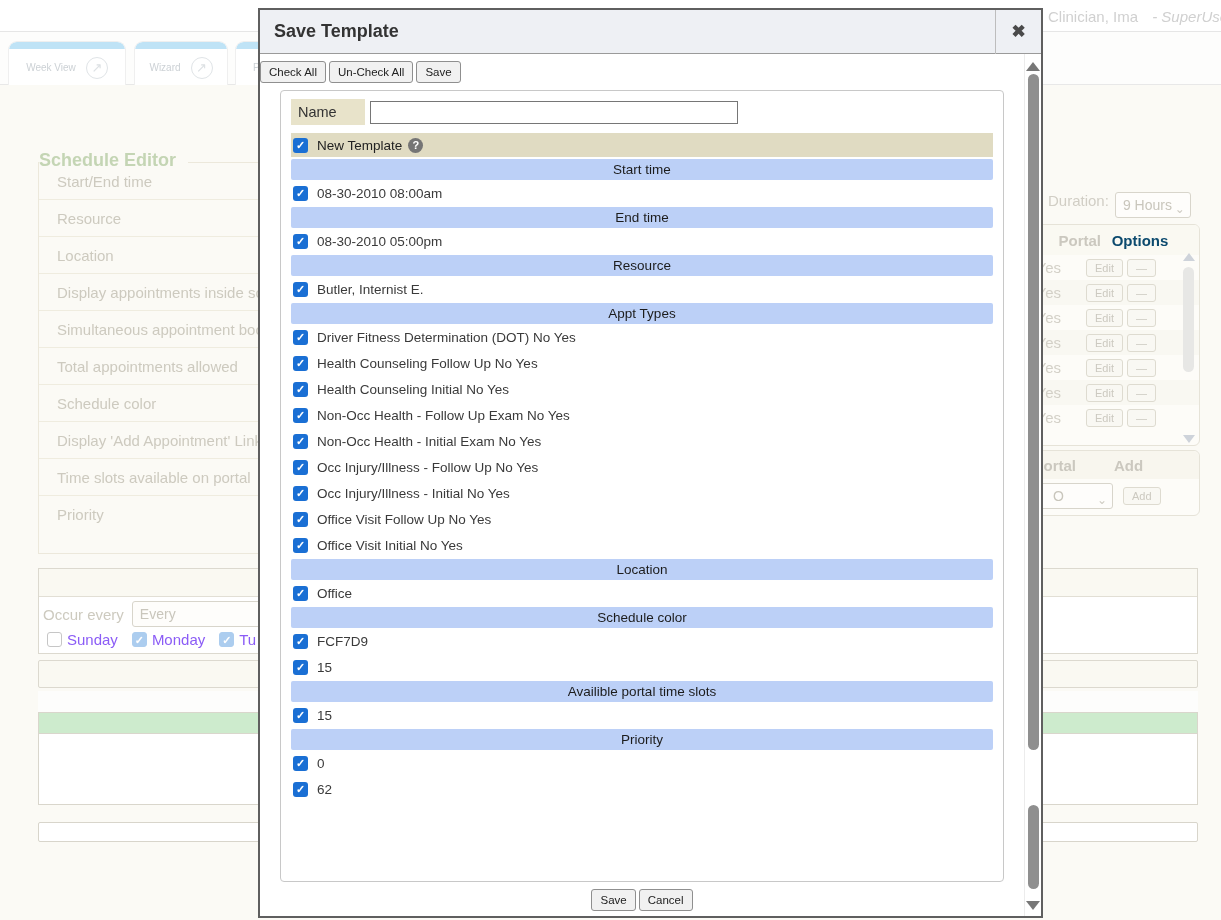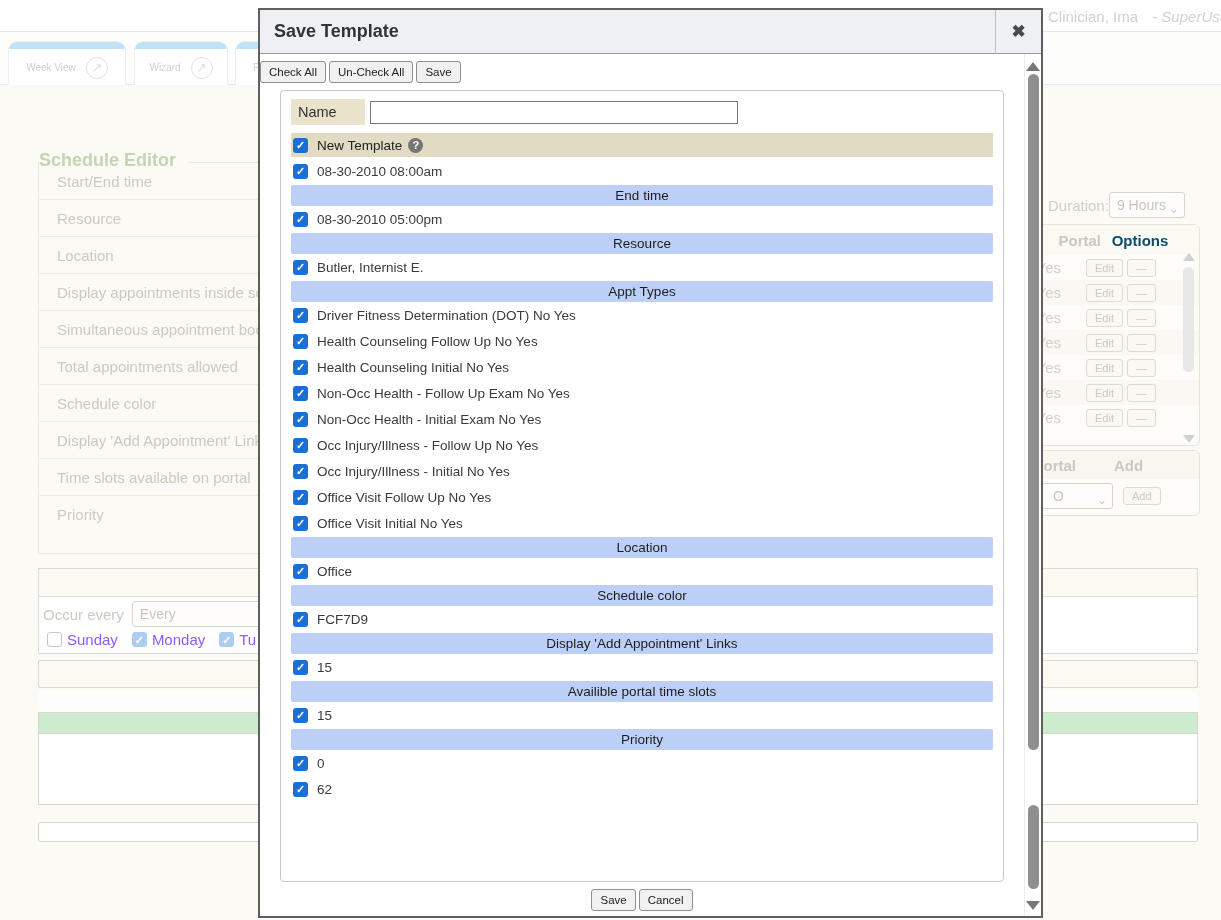--- a/index.html
+++ b/index.html
@@ -17,21 +17,21 @@
   .tab .strip { height:7px; background:#bfe3f6; border-radius:9px 9px 0 0; }
   .tab .tab-inner { display:flex; align-items:center; justify-content:center; gap:10px; height:37px; padding:0 14px; }
   .tab .tab-label { font-size:10px; color:#ccd1d5; white-space:nowrap; }
   .tab .tab-circle { width:22px; height:22px; border:1px solid #e0e4e7; border-radius:50%; color:#dde1e4; font-size:13px; line-height:20px; text-align:center; flex:0 0 auto; }
 
   .fieldset { position:absolute; left:38px; top:162px; width:700px; height:392px; border:1px solid #ece8db; }
   .fieldset-legend { position:absolute; left:0px; top:-13px; background:#fbfaf5; padding-right:12px; font-size:18px; font-weight:bold; color:#c4d5b4; }
   .frow { height:37px; line-height:37px; padding-left:18px; font-size:15px; color:#cdcabf; border-bottom:1px solid #efecdf; white-space:nowrap; overflow:hidden; }
   .frow:last-child { border-bottom:none; }
 
-  .duration-row { position:absolute; left:1048px; top:192px; display:flex; align-items:center; }
+  .duration-row { position:absolute; left:1048px; top:192px; display:flex; gap:6px; }
   .duration-label { font-size:15px; color:#d1cec5; }
   .fake-select { position:relative; background:#fefdfb; border:1px solid #d8d5cb; border-radius:3px; height:26px; font-size:14px; color:#c9c6bc; line-height:24px; padding:0 20px 0 7px; white-space:nowrap; overflow:hidden; }
   .fake-select .chev { position:absolute; right:5px; top:4px; font-size:12px; color:#cfccc3; }
 
   .ptable { position:absolute; left:900px; top:224px; width:300px; height:222px; background:#fdfcf8; border:1px solid #e6e3d8; border-radius:6px; overflow:hidden; }
   .ptable-head { display:flex; height:30px; align-items:center; background:#faf9f2; }
   .ptable-head .h-portal { width:200px; text-align:right; font-size:15px; font-weight:bold; color:#cbc8bf; }
   .ptable-head .h-options { width:78px; text-align:center; font-size:15px; font-weight:bold; color:#0c4a6e; }
   .ptable-scrollcol { position:absolute; right:2px; top:28px; width:16px; height:190px; }
   .tri-up-sm { width:0; height:0; border-left:6px solid transparent; border-right:6px solid transparent; border-bottom:8px solid #ced3da; margin:0 auto; }
@@ -286,20 +286,21 @@
           <div class="name-row">
             <div class="name-cell">Name</div>
             <input class="name-input" type="text" value="" style="">
           </div>
           <div class="nt-row">
             <span class="cb">✓</span>
             <span class="nt-label" style="margin-left:9px;">New Template</span>
             <span class="help-icon">?</span>
           </div>
           <div id="sections">
+              <div class="sec-bar">Start time</div>
               <div class="item-row">
                 <span class="cb">✓</span>
                 <span class="item-label">08-30-2010 08:00am</span>
               </div>
               <div class="sec-bar">End time</div>
               <div class="item-row">
                 <span class="cb">✓</span>
                 <span class="item-label">08-30-2010 05:00pm</span>
               </div>
               <div class="sec-bar">Resource</div>
@@ -347,21 +348,20 @@
               <div class="sec-bar">Location</div>
               <div class="item-row">
                 <span class="cb">✓</span>
                 <span class="item-label">Office</span>
               </div>
               <div class="sec-bar">Schedule color</div>
               <div class="item-row">
                 <span class="cb">✓</span>
                 <span class="item-label">FCF7D9</span>
               </div>
-              <div class="sec-bar">Display 'Add Appointment' Links</div>
               <div class="item-row">
                 <span class="cb">✓</span>
                 <span class="item-label">15</span>
               </div>
               <div class="sec-bar">Availible portal time slots</div>
               <div class="item-row">
                 <span class="cb">✓</span>
                 <span class="item-label">15</span>
               </div>
               <div class="sec-bar">Priority</div>

